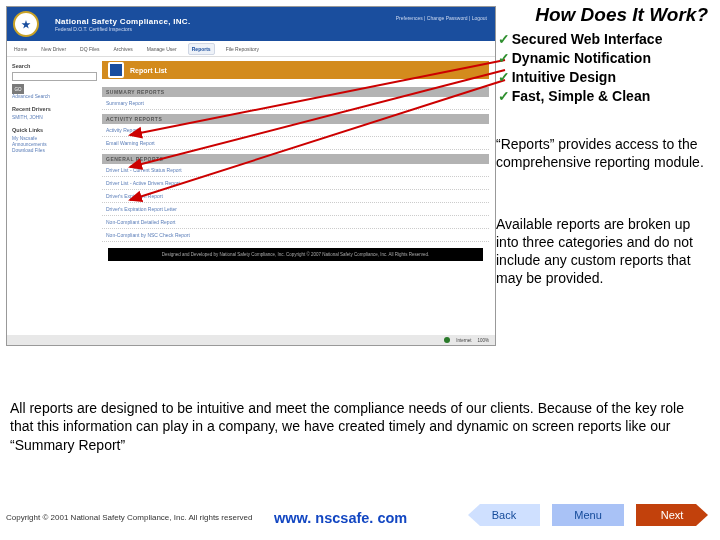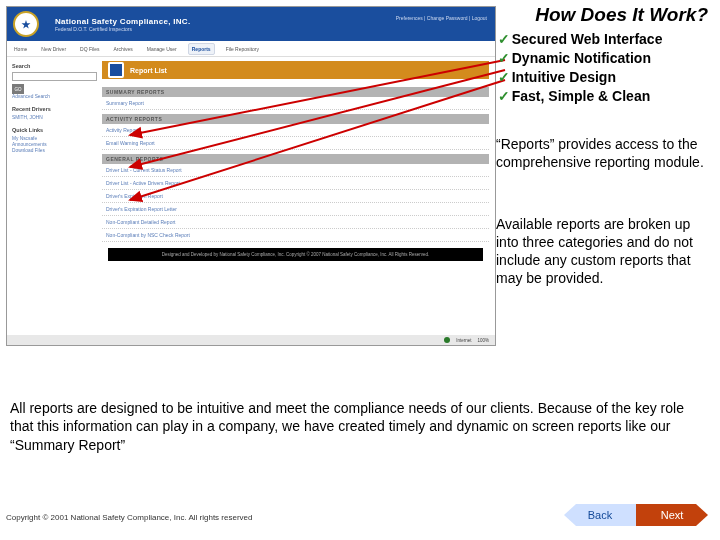--- a/index.html
+++ b/index.html
@@ -37,21 +37,21 @@
   .bullets { position:absolute; right: 10px; top: 30px; width: 212px; }
   .bullets .b { font-size: 14px; font-weight: bold; line-height: 1.35; display:flex; }
   .bullets .chk { color: #2f8f2f; margin-right: 2px; font-weight:bold;}
   .para1 { position:absolute; right: 8px; top: 136px; width: 216px; font-size: 14px; line-height: 1.28; }
   .para2 { position:absolute; right: 8px; top: 216px; width: 216px; font-size: 14px; line-height: 1.28; }
   .bottom-para { position:absolute; left: 10px; top: 370px; width: 700px; font-size: 14px; line-height: 1.32; margin-top: 29px; }
 
   .copyright { position:absolute; left: 6px; bottom: 18px; font-size: 8px; color:#333; }
   .weblink { position:absolute; left: 274px; bottom: 14px; font-size: 14.5px; font-weight: bold; color: #1347c2; }
 
-  .navbtns { position:absolute; right: 12px; bottom: 14px; display:flex; gap:0; }
+  .navbtns { position:absolute; right: 12px; bottom: 14px; display:flex; gap:12px; }
   .navbtn { width: 72px; height: 22px; display:flex; align-items:center; justify-content:center; font-size:11px; color:#144a9a; position:relative;}
   .navbtn.back { background:#cfe0ff; clip-path: polygon(12px 0, 100% 0, 100% 100%, 12px 100%, 0 50%);}
   .navbtn.menu { background:#a9c2f6;}
   .navbtn.next { background:#c2410c; color:#fff; clip-path: polygon(0 0, calc(100% - 12px) 0, 100% 50%, calc(100% - 12px) 100%, 0 100%);}
 
   .arrows { position:absolute; left:0; top:0; width:720px; height:360px; pointer-events:none; }
 </style>
 </head>
 <body>
 
@@ -152,19 +152,21 @@
         <span class="chk">✓</span>
         <span>Fast, Simple &amp; Clean</span>
       </div>
   </div>
 
   <div class="para1">“Reports” provides access to the comprehensive reporting module.</div>
   <div class="para2">Available reports are broken up into three categories and do not include any custom reports that may be provided.</div>
   <div class="bottom-para">All reports are designed to be intuitive and meet the compliance needs of our clients. Because of the key role that this information can play in a company, we have created timely and dynamic on screen reports like our “Summary Report”</div>
 
   <div class="copyright">Copyright © 2001 National Safety Compliance, Inc. All rights reserved</div>
+  <div class="weblink">www. nscsafe. com</div>
 
   <div class="navbtns">
     <div class="navbtn back">Back</div>
+    <div class="navbtn menu">Menu</div>
     <div class="navbtn next">Next</div>
   </div>
 
 </div>
 
 </body></html>

